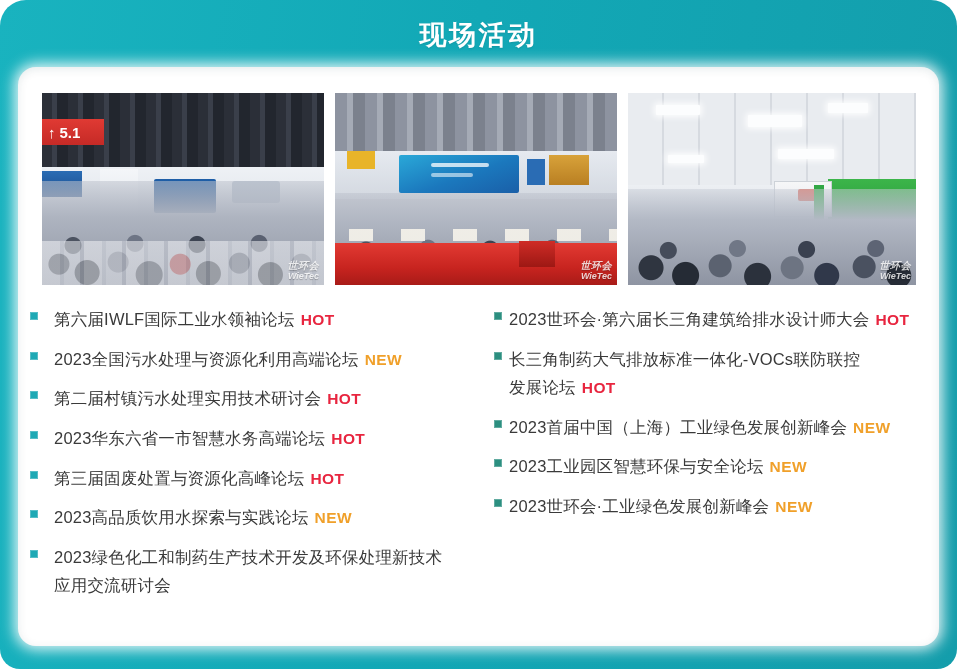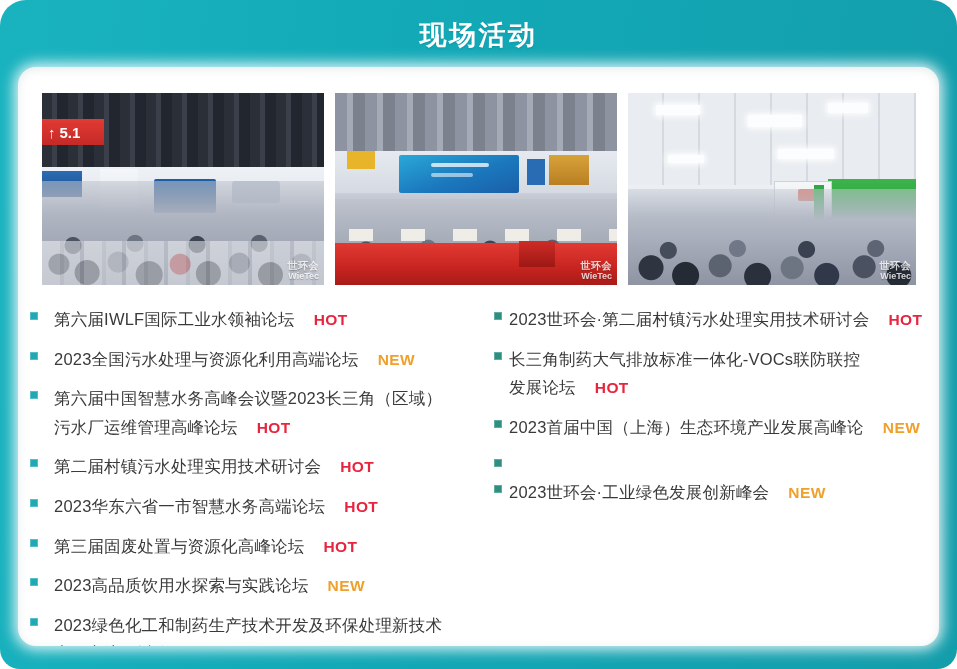--- a/index.html
+++ b/index.html
@@ -173,20 +173,21 @@
   }
   .watermark {
     position: absolute;
     right: 5px; bottom: 4px;
     color: rgba(255,255,255,.80);
     font-size: 9px;
     font-weight: bold;
     line-height: 1.05;
     text-align: right;
     text-shadow: 0 1px 1px rgba(0,0,0,.25);
+    font-style: italic;
   }
   .watermark .wm-cn { font-size: 10px; letter-spacing: .5px; }
 
   
   #lists {
     position: absolute;
     left: 0;
     top: 238px;
     width: 921px;
     display: flex;
@@ -227,21 +228,21 @@
     font-size: 16.5px;
     line-height: 1.72;
     color: #3a3a3a;
     letter-spacing: .2px;
   }
   .item-text .l2 { display: block; }
   .tag {
     font-weight: bold;
     font-size: 15.5px;
     letter-spacing: .4px;
-    margin-left: 19px;
+    margin-left: 6px;
   }
   .tag.hot { color: #e8253f; }
   .tag.new { color: #f0a02a; text-align: center; }
 </style>
 </head>
 <body>
 
 <div id="panel">
 
   <div id="header">
@@ -329,24 +330,20 @@
           <div class="item">
             <span class="bullet"></span>
             <span class="item-text"><span>第六届IWLF国际工业水领袖论坛</span><span class="tag hot">HOT</span></span>
           </div>
           <div class="item">
             <span class="bullet"></span>
             <span class="item-text"><span>2023全国污水处理与资源化利用高端论坛</span><span class="tag new">NEW</span></span>
           </div>
           <div class="item">
             <span class="bullet"></span>
-            <span class="item-text"><span>第六届中国智慧水务高峰会议暨2023长三角（区域）</span><span class="l2">污水厂运维管理高峰论坛<span class="tag hot">HOT</span></span></span>
-          </div>
-          <div class="item">
-            <span class="bullet"></span>
             <span class="item-text"><span>第二届村镇污水处理实用技术研讨会</span><span class="tag hot">HOT</span></span>
           </div>
           <div class="item">
             <span class="bullet"></span>
             <span class="item-text"><span>2023华东六省一市智慧水务高端论坛</span><span class="tag hot">HOT</span></span>
           </div>
           <div class="item">
             <span class="bullet"></span>
             <span class="item-text"><span>第三届固废处置与资源化高峰论坛</span><span class="tag hot">HOT</span></span>
           </div>
@@ -355,32 +352,33 @@
             <span class="item-text"><span>2023高品质饮用水探索与实践论坛</span><span class="tag new">NEW</span></span>
           </div>
           <div class="item">
             <span class="bullet"></span>
             <span class="item-text"><span>2023绿色化工和制药生产技术开发及环保处理新技术</span><span class="l2">应用交流研讨会</span></span>
           </div>
         </div>
       <div class="list-col right" id="col-right">
           <div class="item">
             <span class="bullet"></span>
-            <span class="item-text"><span>2023世环会·第二届村镇污水处理实用技术研讨会</span><span class="tag hot">HOT</span></span>
+            <span class="item-text"><span>2023世环会·第六届长三角建筑给排水设计师大会</span><span class="tag hot">HOT</span></span>
           </div>
           <div class="item">
             <span class="bullet"></span>
             <span class="item-text"><span>长三角制药大气排放标准一体化-VOCs联防联控</span><span class="l2">发展论坛<span class="tag hot">HOT</span></span></span>
           </div>
           <div class="item">
             <span class="bullet"></span>
-            <span class="item-text"><span>2023首届中国（上海）生态环境产业发展高峰论</span><span class="tag new">NEW</span></span>
-          </div>
-          <div class="item">
-            <span class="bullet"></span>
+            <span class="item-text"><span>2023首届中国（上海）工业绿色发展创新峰会</span><span class="tag new">NEW</span></span>
+          </div>
+          <div class="item">
+            <span class="bullet"></span>
+            <span class="item-text"><span>2023工业园区智慧环保与安全论坛</span><span class="tag new">NEW</span></span>
           </div>
           <div class="item">
             <span class="bullet"></span>
             <span class="item-text"><span>2023世环会·工业绿色发展创新峰会</span><span class="tag new">NEW</span></span>
           </div>
         </div>
     </div>
 
   </div>
 </div>

